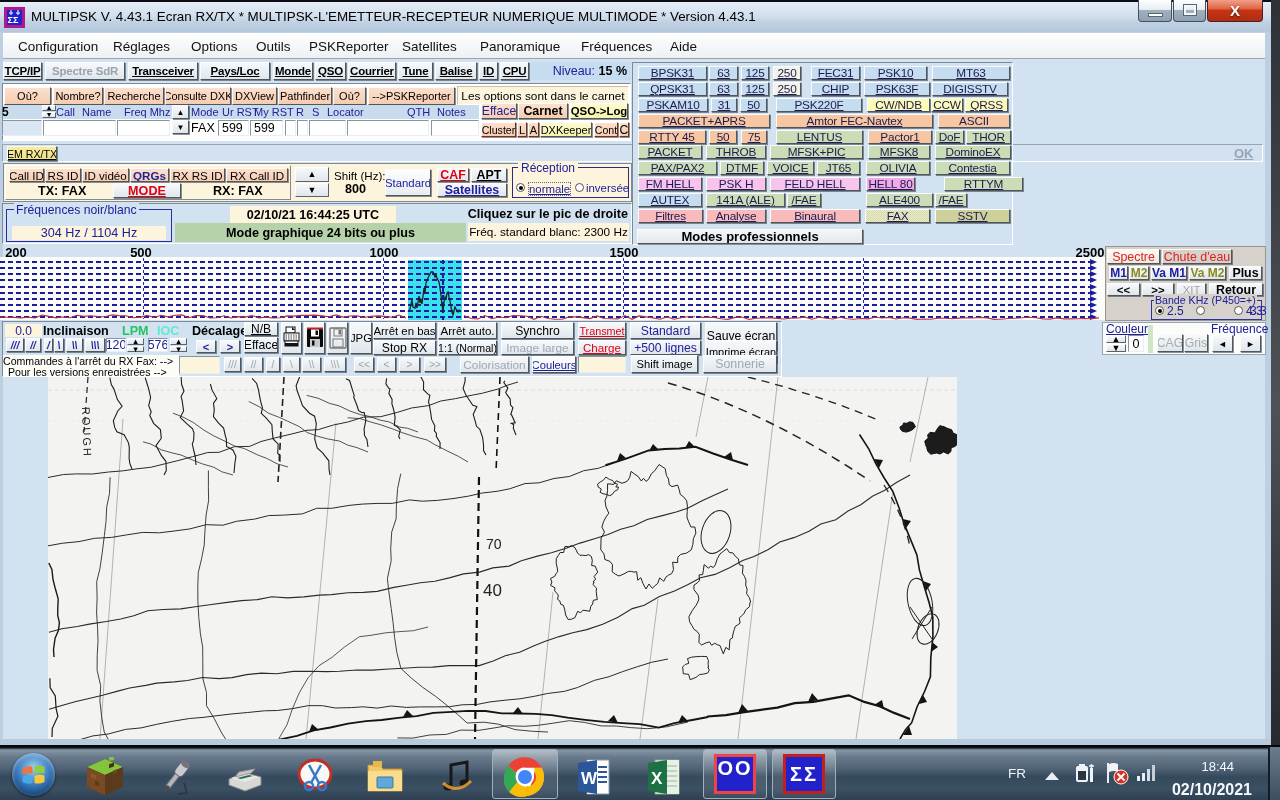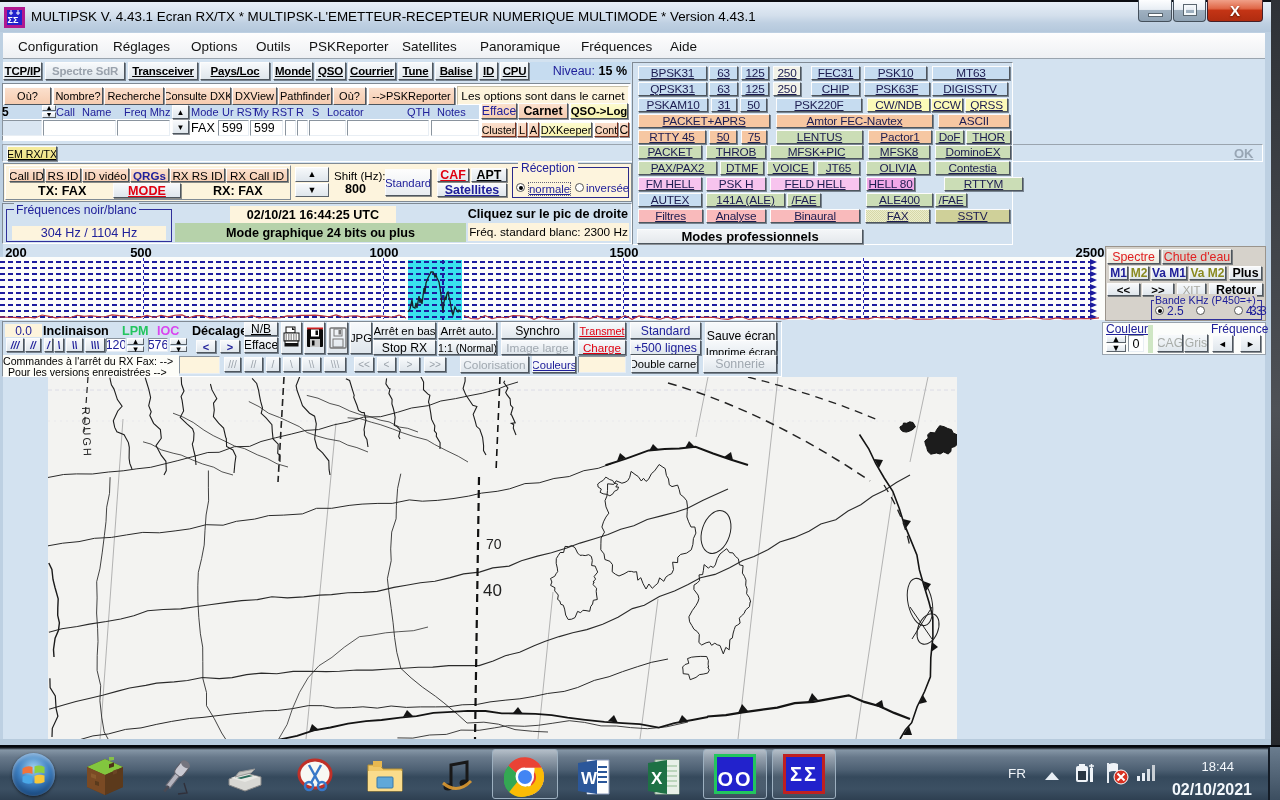--- a/index.html
+++ b/index.html
@@ -265,21 +265,21 @@
 <div style="position:absolute;left:1148px;top:325px;width:5px;height:28px;background:#cfe6c4;"></div>
 <div style="position:absolute;left:1157px;top:334px;width:26px;height:18px;background:linear-gradient(#f7f9fb,#dfe6ec);border:1px solid;border-color:#fcfcfc #4e565e #4e565e #fcfcfc;box-shadow:1px 1px 0 rgba(45,55,65,.55);display:flex;align-items:center;justify-content:center;box-sizing:border-box;font-size:12.2px;color:#a8aca8;white-space:nowrap;overflow:hidden;">CAG</div>
 <div style="position:absolute;left:1184px;top:334px;width:24px;height:18px;background:linear-gradient(#f7f9fb,#dfe6ec);border:1px solid;border-color:#fcfcfc #4e565e #4e565e #fcfcfc;box-shadow:1px 1px 0 rgba(45,55,65,.55);display:flex;align-items:center;justify-content:center;box-sizing:border-box;font-size:12.2px;color:#a8aca8;white-space:nowrap;overflow:hidden;">Gris</div>
 <div style="position:absolute;left:1211px;top:322px;font-size:12px;color:#20209a;white-space:nowrap;">Fréquence</div>
 <div style="position:absolute;left:1212px;top:335px;width:21px;height:17px;background:linear-gradient(#f7f9fb,#dfe6ec);border:1px solid;border-color:#fcfcfc #4e565e #4e565e #fcfcfc;box-shadow:1px 1px 0 rgba(45,55,65,.55);display:flex;align-items:center;justify-content:center;box-sizing:border-box;font-size:9px;color:#000;white-space:nowrap;overflow:hidden;">◄</div>
 <div style="position:absolute;left:1240px;top:335px;width:21px;height:17px;background:linear-gradient(#f7f9fb,#dfe6ec);border:1px solid;border-color:#fcfcfc #4e565e #4e565e #fcfcfc;box-shadow:1px 1px 0 rgba(45,55,65,.55);display:flex;align-items:center;justify-content:center;box-sizing:border-box;font-size:9px;color:#000;white-space:nowrap;overflow:hidden;">►</div>
 <div style="position:absolute;left:2px;top:321px;width:780px;height:56px;background:#d3e2f0;border:1px solid;border-color:#808a94 #fff #fff #808a94;box-sizing:border-box;"></div>
 <div style="position:absolute;left:5px;top:324px;width:37px;height:13px;background:#fdf4dd;border:1px solid;border-color:#8a949e #e8eef4 #e8eef4 #8a949e;box-sizing:border-box;display:flex;align-items:center;justify-content:center;font-size:12px;color:#20209a;white-space:nowrap;overflow:hidden;border:none;">0.0</div>
 <div style="position:absolute;left:43px;top:324px;font-size:12.6px;color:#000;white-space:nowrap;font-weight:bold;">Inclinaison</div>
 <div style="position:absolute;left:122px;top:324px;font-size:12.6px;color:#22c55e;white-space:nowrap;font-weight:bold;">LPM</div>
-<div style="position:absolute;left:157px;top:324px;font-size:12.6px;color:#d946ef;white-space:nowrap;font-weight:bold;">IOC</div>
+<div style="position:absolute;left:157px;top:324px;font-size:12.6px;color:#5eead4;white-space:nowrap;font-weight:bold;">IOC</div>
 <div style="position:absolute;left:192px;top:324px;font-size:12.6px;color:#000;white-space:nowrap;font-weight:bold;">Décalage</div>
 <div style="position:absolute;left:244px;top:322px;width:34px;height:14px;background:linear-gradient(#f7f9fb,#dfe6ec);border:1px solid;border-color:#fcfcfc #4e565e #4e565e #fcfcfc;box-shadow:1px 1px 0 rgba(45,55,65,.55);display:flex;align-items:center;justify-content:center;box-sizing:border-box;font-size:12px;color:#000;text-decoration:underline;white-space:nowrap;overflow:hidden;">N/B</div>
 <div style="position:absolute;left:244px;top:337px;width:34px;height:16px;background:linear-gradient(#f7f9fb,#dfe6ec);border:1px solid;border-color:#fcfcfc #4e565e #4e565e #fcfcfc;box-shadow:1px 1px 0 rgba(45,55,65,.55);display:flex;align-items:center;justify-content:center;box-sizing:border-box;font-size:12.2px;color:#000;white-space:nowrap;overflow:hidden;">Efface</div>
 <div style="position:absolute;left:281px;top:322px;width:21px;height:32px;background:linear-gradient(#f7f9fb,#dfe6ec);border:1px solid;border-color:#fcfcfc #4e565e #4e565e #fcfcfc;box-shadow:1px 1px 0 rgba(45,55,65,.55);display:flex;align-items:center;justify-content:center;box-sizing:border-box;font-size:10px;color:#000;white-space:nowrap;overflow:hidden;">
     <svg width="17" height="26" viewBox="0 0 17 26">
       <rect x="3" y="2" width="9" height="6" fill="#fff" stroke="#111"></rect>
       <path d="M9 2 L12 5 L9 5 Z" fill="#111"></path>
       <rect x="1" y="8" width="15" height="8" fill="#fff" stroke="#111"></rect>
       <path d="M2.5 10 H14.5 M2.5 12 H14.5 M2.5 14 H14.5" stroke="#111" stroke-width="0.8" stroke-dasharray="1.5 1"></path>
       <rect x="2" y="16" width="13" height="5" fill="#fff" stroke="#111"></rect>
@@ -375,21 +375,21 @@
   </div>
 <div style="position:absolute;left:399px;top:357px;width:21px;height:15px;background:linear-gradient(#f7f9fb,#dfe6ec);border:1px solid;border-color:#fcfcfc #4e565e #4e565e #fcfcfc;box-shadow:1px 1px 0 rgba(45,55,65,.55);display:flex;align-items:center;justify-content:center;box-sizing:border-box;font-size:10px;color:#000;white-space:nowrap;overflow:hidden;">
     <span style="color:#9aa2aa;">&gt;</span>
   </div>
 <div style="position:absolute;left:424px;top:357px;width:22px;height:15px;background:linear-gradient(#f7f9fb,#dfe6ec);border:1px solid;border-color:#fcfcfc #4e565e #4e565e #fcfcfc;box-shadow:1px 1px 0 rgba(45,55,65,.55);display:flex;align-items:center;justify-content:center;box-sizing:border-box;font-size:10px;color:#000;white-space:nowrap;overflow:hidden;">
     <span style="color:#9aa2aa;">&gt;&gt;</span>
   </div>
 <div style="position:absolute;left:460px;top:356px;width:69px;height:17px;background:linear-gradient(#f7f9fb,#dfe6ec);border:1px solid;border-color:#fcfcfc #4e565e #4e565e #fcfcfc;box-shadow:1px 1px 0 rgba(45,55,65,.55);display:flex;align-items:center;justify-content:center;box-sizing:border-box;font-size:11.8px;color:#a0a8b0;white-space:nowrap;overflow:hidden;">Colorisation</div>
 <div style="position:absolute;left:532px;top:356px;width:44px;height:17px;background:linear-gradient(#fdfdfd,#eef2f6);border:1px solid;border-color:#fcfcfc #4e565e #4e565e #fcfcfc;box-shadow:1px 1px 0 rgba(45,55,65,.55);display:flex;align-items:center;justify-content:center;box-sizing:border-box;font-size:11.2px;color:#20209a;text-decoration:underline;white-space:nowrap;overflow:hidden;">Couleurs</div>
 <div style="position:absolute;left:578px;top:356px;width:48px;height:17px;background:#fdf4dd;border:1px solid;border-color:#8a949e #e8eef4 #e8eef4 #8a949e;box-sizing:border-box;display:flex;align-items:center;justify-content:center;font-size:12px;color:#000;white-space:nowrap;overflow:hidden;"></div>
-<div style="position:absolute;left:631px;top:355px;width:67px;height:18px;background:linear-gradient(#f7f9fb,#dfe6ec);border:1px solid;border-color:#fcfcfc #4e565e #4e565e #fcfcfc;box-shadow:1px 1px 0 rgba(45,55,65,.55);display:flex;align-items:center;justify-content:center;box-sizing:border-box;font-size:11.2px;color:#000;white-space:nowrap;overflow:hidden;">Double carnet</div>
+<div style="position:absolute;left:631px;top:355px;width:67px;height:18px;background:linear-gradient(#f7f9fb,#dfe6ec);border:1px solid;border-color:#fcfcfc #4e565e #4e565e #fcfcfc;box-shadow:1px 1px 0 rgba(45,55,65,.55);display:flex;align-items:center;justify-content:center;box-sizing:border-box;font-size:11.2px;color:#000;white-space:nowrap;overflow:hidden;">Shift image</div>
 <div style="position:absolute;left:703px;top:355px;width:74px;height:18px;background:linear-gradient(#f7f9fb,#dfe6ec);border:1px solid;border-color:#fcfcfc #4e565e #4e565e #fcfcfc;box-shadow:1px 1px 0 rgba(45,55,65,.55);display:flex;align-items:center;justify-content:center;box-sizing:border-box;font-size:12.4px;color:#a0a8b0;white-space:nowrap;overflow:hidden;">Sonnerie</div>
 <svg style="position:absolute;left:48px;top:377px;" width="909" height="362" viewBox="0 0 909 362">
     <rect width="909" height="362" fill="#f3f3f1"></rect>
     <path d="M0 13 H909" stroke="#dcdce6" stroke-width="1" stroke-dasharray="4 3"></path>
     <path d="M0 44 H909" stroke="#e6e6ec" stroke-width="0.8" stroke-dasharray="2 4"></path>
     <path d="M75 42 L52 362" stroke="#aaa" stroke-width="0.9"></path>
     <path d="M288 46 L258 362" stroke="#aaa" stroke-width="0.9"></path>
     <path d="M505 215 L490 362" stroke="#aaa" stroke-width="0.9"></path>
     <path d="M610 222 L592 362" stroke="#aaa" stroke-width="0.9"></path>
     <path d="M730 0 L690 362" stroke="#aaa" stroke-width="0.9"></path>
@@ -553,21 +553,21 @@
 <div style="position:absolute;left:645px;top:757px;width:40px;height:40px;"><svg width="40" height="40" viewBox="0 0 40 40">
       <path d="M10 3 L34 3 L34 37 L10 37 Z" fill="#fff" stroke="#88a888"></path>
       <path d="M20 3 L34 3 L34 37 L20 37 Z" fill="#e8f0e8"></path>
       <g stroke="#8fba8f">
         <path d="M22 9 H32 M22 14 H32 M22 19 H32 M22 24 H32 M22 29 H32"></path>
       </g>
       <path d="M3 6 L22 3 L22 37 L3 34 Z" fill="#1e7145"></path>
       <text x="6" y="27" font-size="17" font-weight="bold" fill="#fff" font-family="Liberation Sans">X</text>
     </svg></div>
 <div style="position:absolute;left:703px;top:749px;width:64px;height:50px;background:linear-gradient(180deg,rgba(255,255,255,.38),rgba(255,255,255,.12) 50%,rgba(255,255,255,.05));border:1px solid #9db0c0;border-radius:3px;box-sizing:border-box;"></div>
-<div style="position:absolute;left:714px;top:754px;width:42px;height:40px;background:#2222cc;border:3px solid #22c55e;box-sizing:border-box;display:flex;align-items:flex-end;justify-content:center;color:#fff;font-weight:bold;font-size:20px;">
+<div style="position:absolute;left:714px;top:754px;width:42px;height:40px;background:#2222cc;border:3px solid #ef4444;box-sizing:border-box;display:flex;align-items:flex-start;justify-content:center;color:#fff;font-weight:bold;font-size:20px;">
     <span style="letter-spacing:2px;">OO</span>
   </div>
 <div style="position:absolute;left:772px;top:749px;width:64px;height:50px;background:linear-gradient(180deg,rgba(255,255,255,.38),rgba(255,255,255,.12) 50%,rgba(255,255,255,.05));border:1px solid #9db0c0;border-radius:3px;box-sizing:border-box;"></div>
 <div style="position:absolute;left:783px;top:754px;width:42px;height:40px;background:#2222cc;border:3px solid #c02020;box-sizing:border-box;display:flex;align-items:center;justify-content:center;color:#fff;font-weight:bold;font-size:20px;">
     <span style="letter-spacing:2px;">ΣΣ</span>
   </div>
 <div style="position:absolute;left:1008px;top:766px;font-size:13.5px;color:#f0f4f8;white-space:nowrap;">FR</div>
 <div style="position:absolute;left:1045px;top:772px;width:0;height:0;border-left:7px solid transparent;border-right:7px solid transparent;border-bottom:8px solid #e8eef4;"></div>
 <svg style="position:absolute;left:1074px;top:762px;" width="24" height="22" viewBox="0 0 24 22">
     <rect x="2" y="4" width="12" height="16" rx="2" fill="#f0f4f8"></rect>

